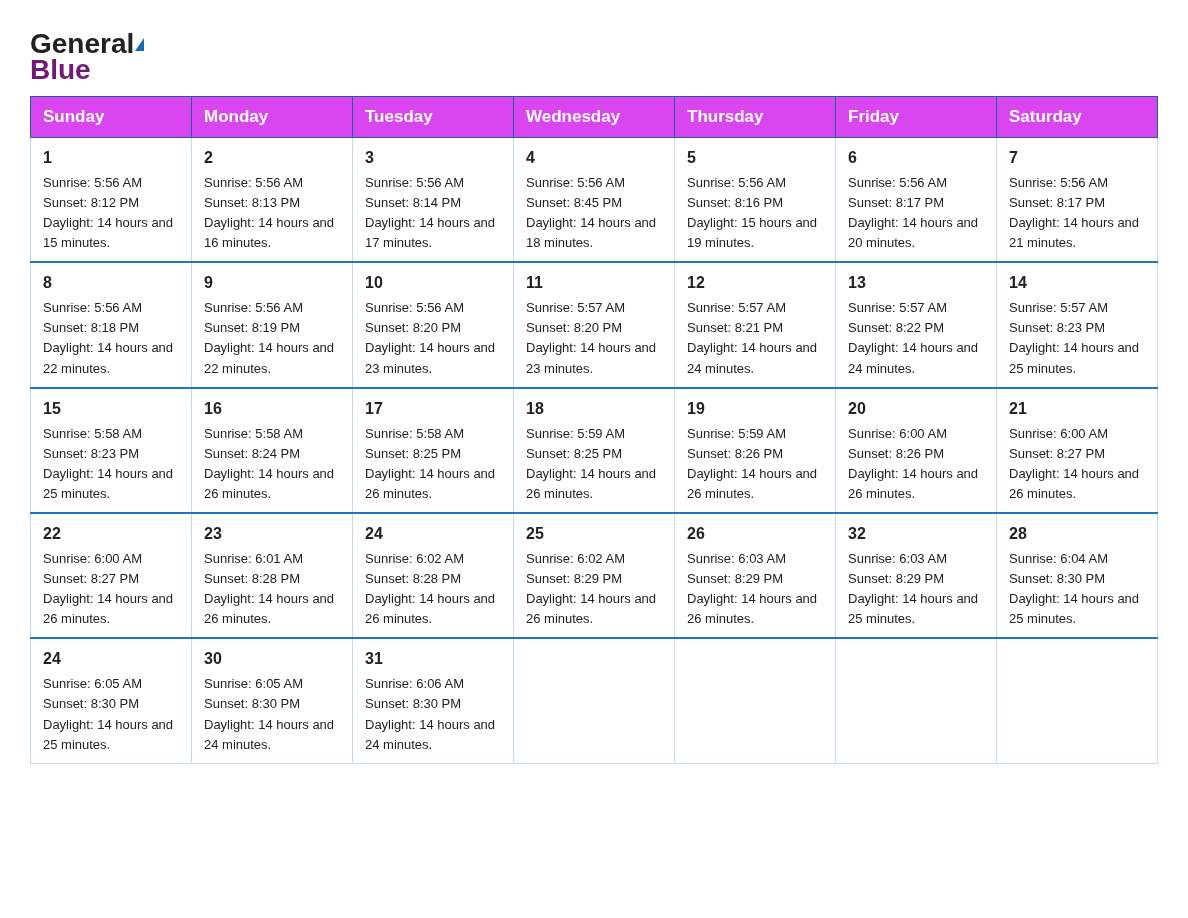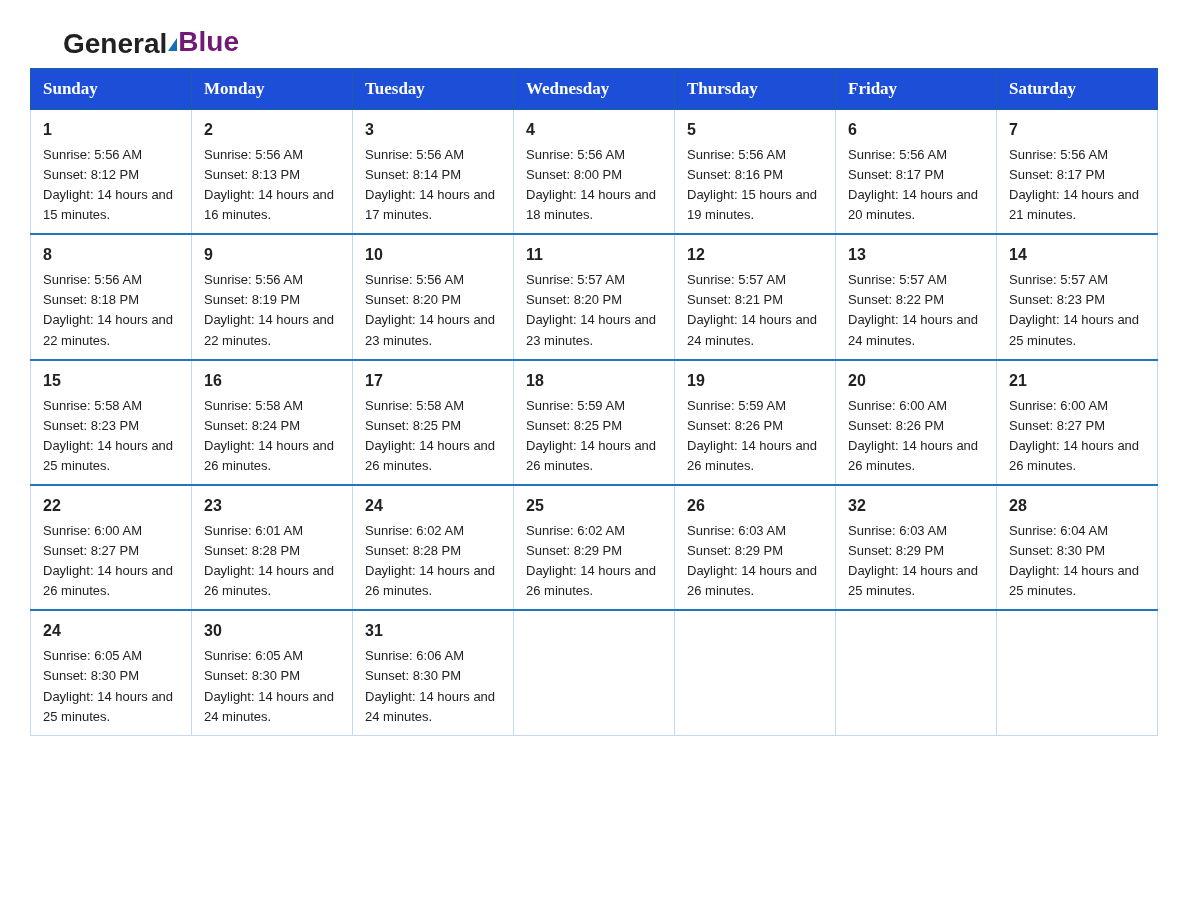--- a/index.html
+++ b/index.html
@@ -12,24 +12,23 @@
       padding: 20px 30px 30px 30px;
     }
     .header-row {
       display: flex;
       justify-content: space-between;
       align-items: flex-start;
       margin-bottom: 6px;
     }
     .logo-area {
       display: flex;
-      flex-direction: row;
+      flex-direction: column;
       align-items: flex-start;
       padding-top: 10px;
-      margin-left: 33px;
     }
     .logo-text {
       font-size: 28px;
       font-weight: bold;
       color: #1a1a1a;
       line-height: 1;
     }
     .logo-text span.general { color: #222; }
     .title-area {
       text-align: right;
@@ -44,28 +43,27 @@
       font-size: 22px;
       color: #444;
       margin-top: 4px;
     }
     .calendar-table {
       width: 100%;
       border-collapse: collapse;
       margin-top: 10px;
     }
     .calendar-table thead tr th {
-      background-color: #1d4ed8;
+      background-color: #d946ef;
       color: #fff;
       font-size: 17px;
       font-weight: bold;
       padding: 10px 12px;
       text-align: left;
       border: 1px solid #1a5fa0;
-      font-family: Liberation Serif, serif;
     }
     .calendar-table tbody tr td {
       vertical-align: top;
       padding: 8px 12px;
       border: 1px solid #c5d9ee;
       font-size: 13px;
       line-height: 1.55;
       min-width: 140px;
       background: #fff;
     }
@@ -109,21 +107,21 @@
         <th>Thursday</th>
         <th>Friday</th>
         <th>Saturday</th>
       </tr>
   </thead>
   <tbody id="calendar-body">
   <tr>
         <td><span class="day-num">1</span><span>Sunrise: 5:56 AM</span><br><span>Sunset: 8:12 PM</span><br><span>Daylight: 14 hours and 15 minutes.</span></td>
         <td><span class="day-num">2</span><span>Sunrise: 5:56 AM</span><br><span>Sunset: 8:13 PM</span><br><span>Daylight: 14 hours and 16 minutes.</span></td>
         <td><span class="day-num">3</span><span>Sunrise: 5:56 AM</span><br><span>Sunset: 8:14 PM</span><br><span>Daylight: 14 hours and 17 minutes.</span></td>
-        <td><span class="day-num">4</span><span>Sunrise: 5:56 AM</span><br><span>Sunset: 8:00 PM</span><br><span>Daylight: 14 hours and 18 minutes.</span></td>
+        <td><span class="day-num">4</span><span>Sunrise: 5:56 AM</span><br><span>Sunset: 8:45 PM</span><br><span>Daylight: 14 hours and 18 minutes.</span></td>
         <td><span class="day-num">5</span><span>Sunrise: 5:56 AM</span><br><span>Sunset: 8:16 PM</span><br><span>Daylight: 15 hours and 19 minutes.</span></td>
         <td><span class="day-num">6</span><span>Sunrise: 5:56 AM</span><br><span>Sunset: 8:17 PM</span><br><span>Daylight: 14 hours and 20 minutes.</span></td>
         <td><span class="day-num">7</span><span>Sunrise: 5:56 AM</span><br><span>Sunset: 8:17 PM</span><br><span>Daylight: 14 hours and 21 minutes.</span></td>
       </tr>
       <tr class="row-divider">
         <td><span class="day-num">8</span><span>Sunrise: 5:56 AM</span><br><span>Sunset: 8:18 PM</span><br><span>Daylight: 14 hours and 22 minutes.</span></td>
         <td><span class="day-num">9</span><span>Sunrise: 5:56 AM</span><br><span>Sunset: 8:19 PM</span><br><span>Daylight: 14 hours and 22 minutes.</span></td>
         <td><span class="day-num">10</span><span>Sunrise: 5:56 AM</span><br><span>Sunset: 8:20 PM</span><br><span>Daylight: 14 hours and 23 minutes.</span></td>
         <td><span class="day-num">11</span><span>Sunrise: 5:57 AM</span><br><span>Sunset: 8:20 PM</span><br><span>Daylight: 14 hours and 23 minutes.</span></td>
         <td><span class="day-num">12</span><span>Sunrise: 5:57 AM</span><br><span>Sunset: 8:21 PM</span><br><span>Daylight: 14 hours and 24 minutes.</span></td>

